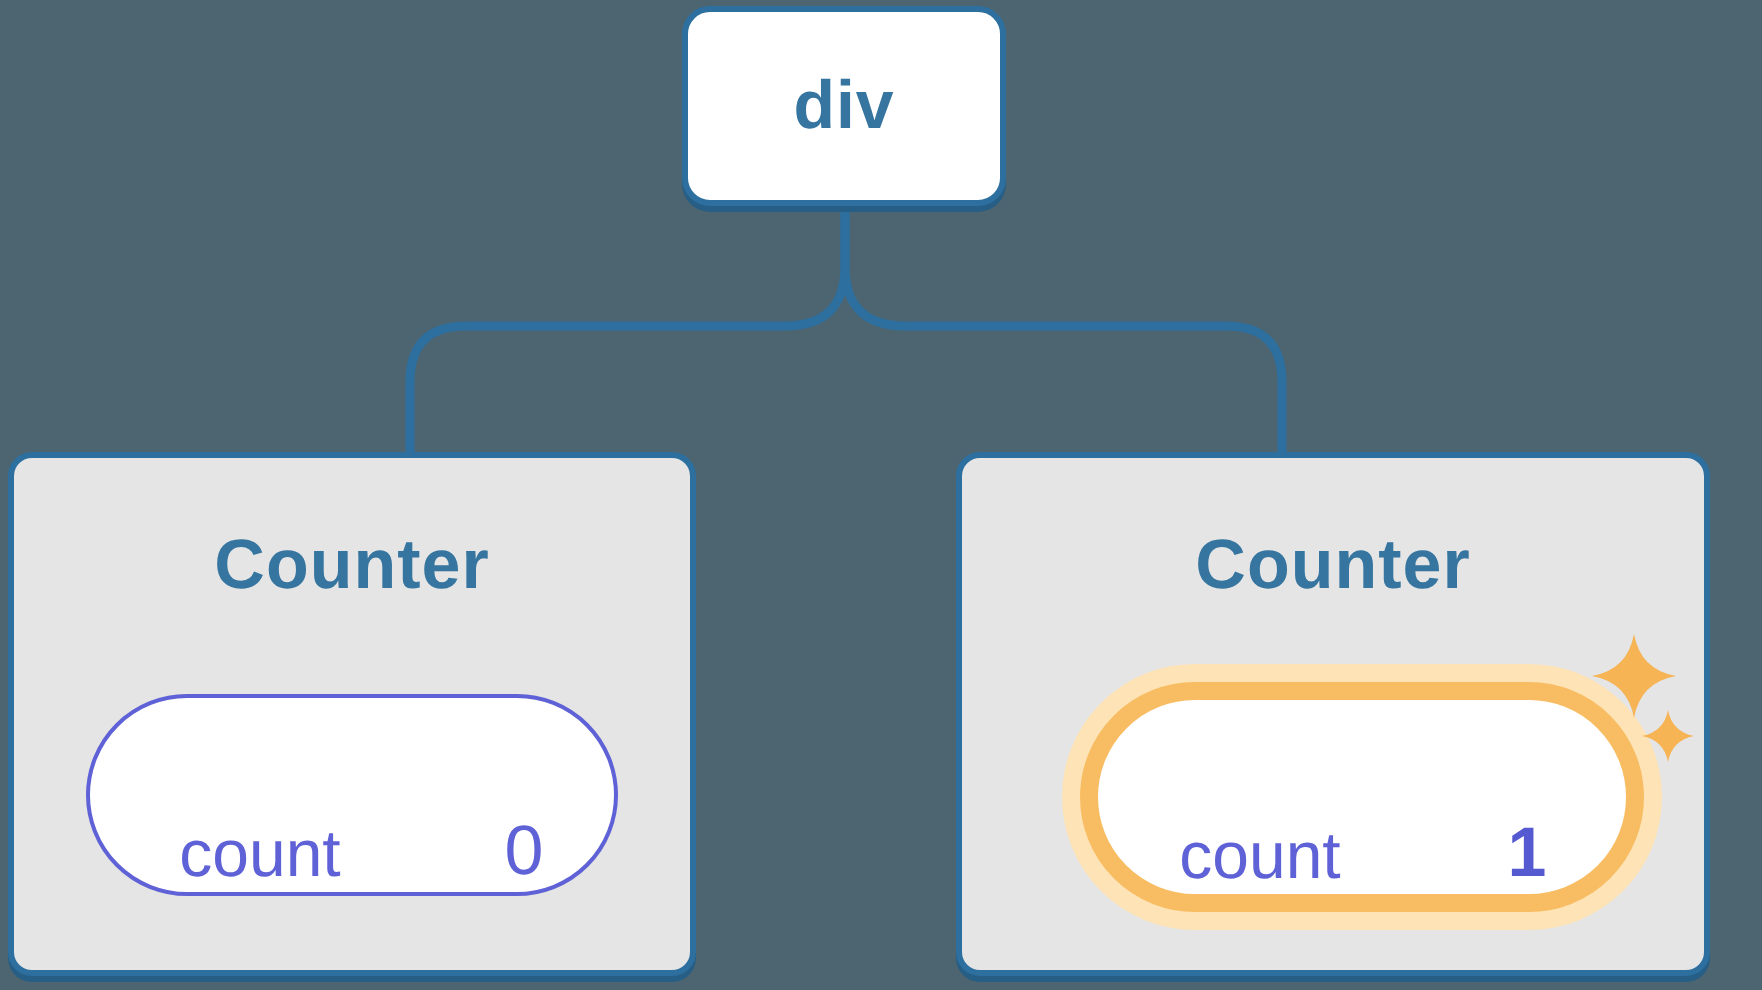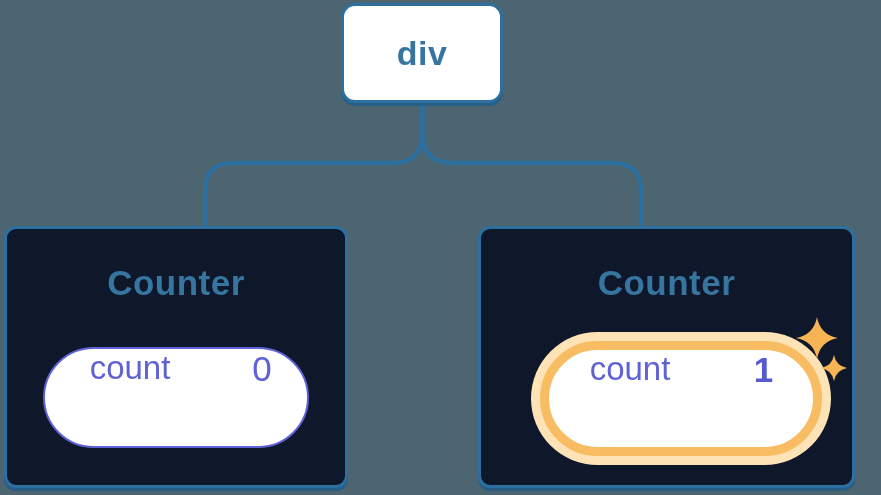--- a/index.html
+++ b/index.html
@@ -41,40 +41,40 @@
   .root-node .node-label {
     color: #36759f;
     font-size: 34px;
     font-weight: 600;
     letter-spacing: 0.5px;
   }
   .card {
     position: absolute;
     top: 226px;
     height: 256px;
-    background: #0f172a;
+    background: #e5e5e5;
     border: 3px solid #2d6f9f;
     border-radius: 12px;
     box-shadow: 0 3px 0 #265e86;
   }
   .card.left  { left: 4px;  width: 338px; }
   .card.right { left: 478px; width: 371px; }
   .card-title {
     margin-top: 34px;
     text-align: center;
     color: #36759f;
     font-size: 35px;
     font-weight: 600;
     letter-spacing: 0.5px;
   }
   
   .pill {
     position: absolute;
     display: flex;
-    align-items: flex-start;
+    align-items: flex-end;
     background: #ffffff;
     border-radius: 999px;
     overflow: hidden;
   }
   .pill.plain {
     left: 36px;
     top: 118px;
     width: 262px;
     height: 97px;
     border: 2px solid #5f61d6;

